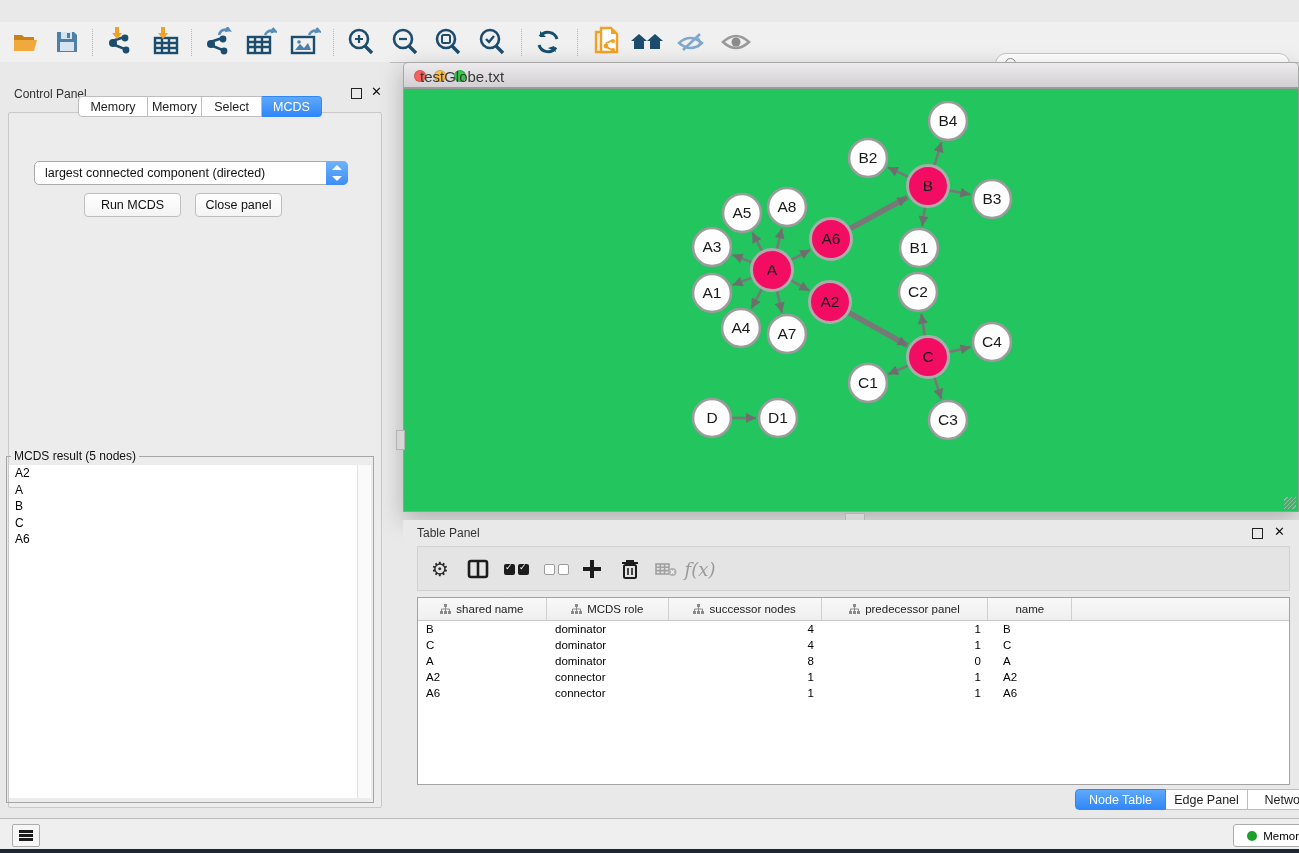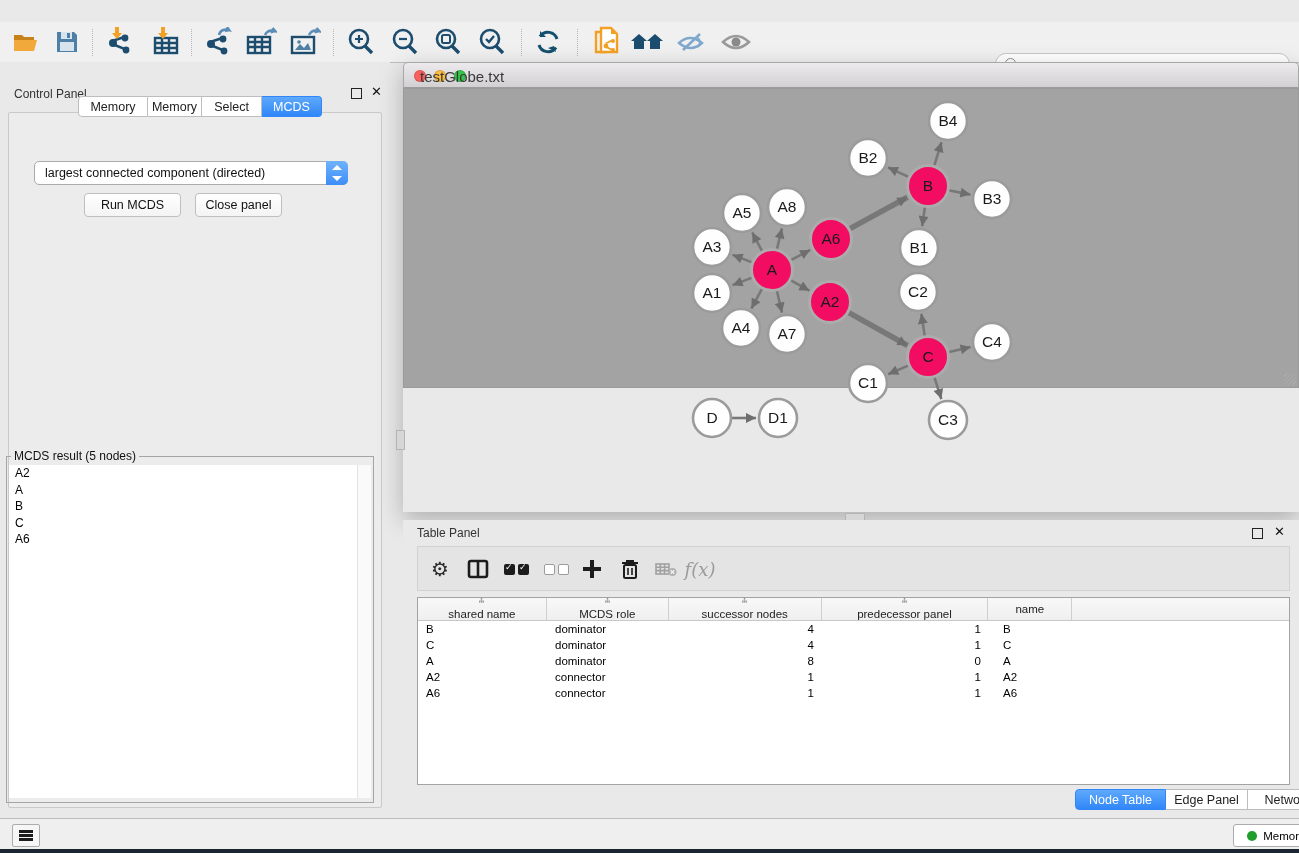--- a/index.html
+++ b/index.html
@@ -71,21 +71,21 @@
     border-left:1px solid #E2E2E2;}
   .result-item{font-size:12px;color:#000;padding:0 6px;line-height:16.5px;}
 
   
   #net-window{position:absolute;left:403px;top:62px;width:896px;height:450px;
     border-radius:5px 5px 0 0;box-shadow:0 8px 24px rgba(0,0,0,.25);}
   #net-titlebar{position:absolute;left:0;top:0;width:100%;height:26px;box-sizing:border-box;
     background:linear-gradient(#ECEAEC,#D2D0D2);border:1px solid #A8A8A8;border-bottom:1px solid #9C9C9C;
     border-radius:5px 5px 0 0;}
   #net-title{position:absolute;left:16px;right:0;top:5px;font-size:15px;color:#3a3a3a;}
-  #net-canvas{position:absolute;left:0;top:26px;width:896px;height:300px;background:#a3a3a3;
+  #net-canvas{position:absolute;left:0;top:26px;width:896px;height:424px;background:#22c55e;
     border:1px solid #9A9A9A;box-sizing:border-box;}
   #graph{position:absolute;left:0;top:0;}
   #net-grip{position:absolute;right:2px;bottom:2px;width:12px;height:12px;
     background:repeating-linear-gradient(135deg,transparent,transparent 2px,#ABABAB 2px,#ABABAB 3px);}
   .split-handle{position:absolute;background:#D6D6D6;border:1px solid #B4B4B4;}
   #split-left{left:396px;top:430px;width:7px;height:18px;}
   #split-bottom{left:845px;top:513px;width:18px;height:7px;}
 
   
   #table-panel{position:absolute;left:403px;top:520px;width:896px;height:293px;background:#E9E9E9;}
@@ -99,21 +99,21 @@
   .chk{display:inline-block;width:11px;height:11px;border-radius:2px;margin:0 1.5px;position:relative;}
   .chk.on{background:#1c1c1c;}
   .chk.on::after{content:"✓";position:absolute;left:1.5px;top:-2px;color:#fff;font-size:9px;font-weight:bold;}
   .chk.off{border:1.5px solid #9c9c9c;box-sizing:border-box;background:#fff;}
   .fx-glyph{font-family:"DejaVu Serif",serif;font-style:italic;font-size:18px;color:#9a9a9a;}
 
   #tbl{position:absolute;left:14px;top:77px;width:873px;height:188px;background:#fff;
     border:1px solid #A3A3A3;box-sizing:border-box;overflow:hidden;}
   #tbl-head{display:flex;height:22px;background:linear-gradient(#F8F8F8,#EFEFEF);border-bottom:1px solid #C9C9C9;}
   .th{display:flex;align-items:center;justify-content:center;gap:5px;box-sizing:border-box;
-    border-right:1px solid #CFCFCF;font-size:11.5px;color:#222;height:22px;flex-direction:column;}
+    border-right:1px solid #CFCFCF;font-size:11.5px;color:#222;height:22px;}
   .tr{display:flex;height:16px;}
   .td{box-sizing:border-box;font-size:11.5px;color:#000;line-height:16px;padding:0 8px;
     white-space:nowrap;overflow:hidden;}
   .td.num{text-align:right;}
   #tp-tabs{left:672px;top:269px;}
 
   
   #statusbar{position:absolute;left:0;top:818px;width:1299px;height:31px;background:#EFEFEF;
     border-top:1px solid #BEBEBE;padding-left:29px;}
   #list-btn{position:absolute;left:12px;top:5px;width:26px;height:21px;background:#F6F6F6;

